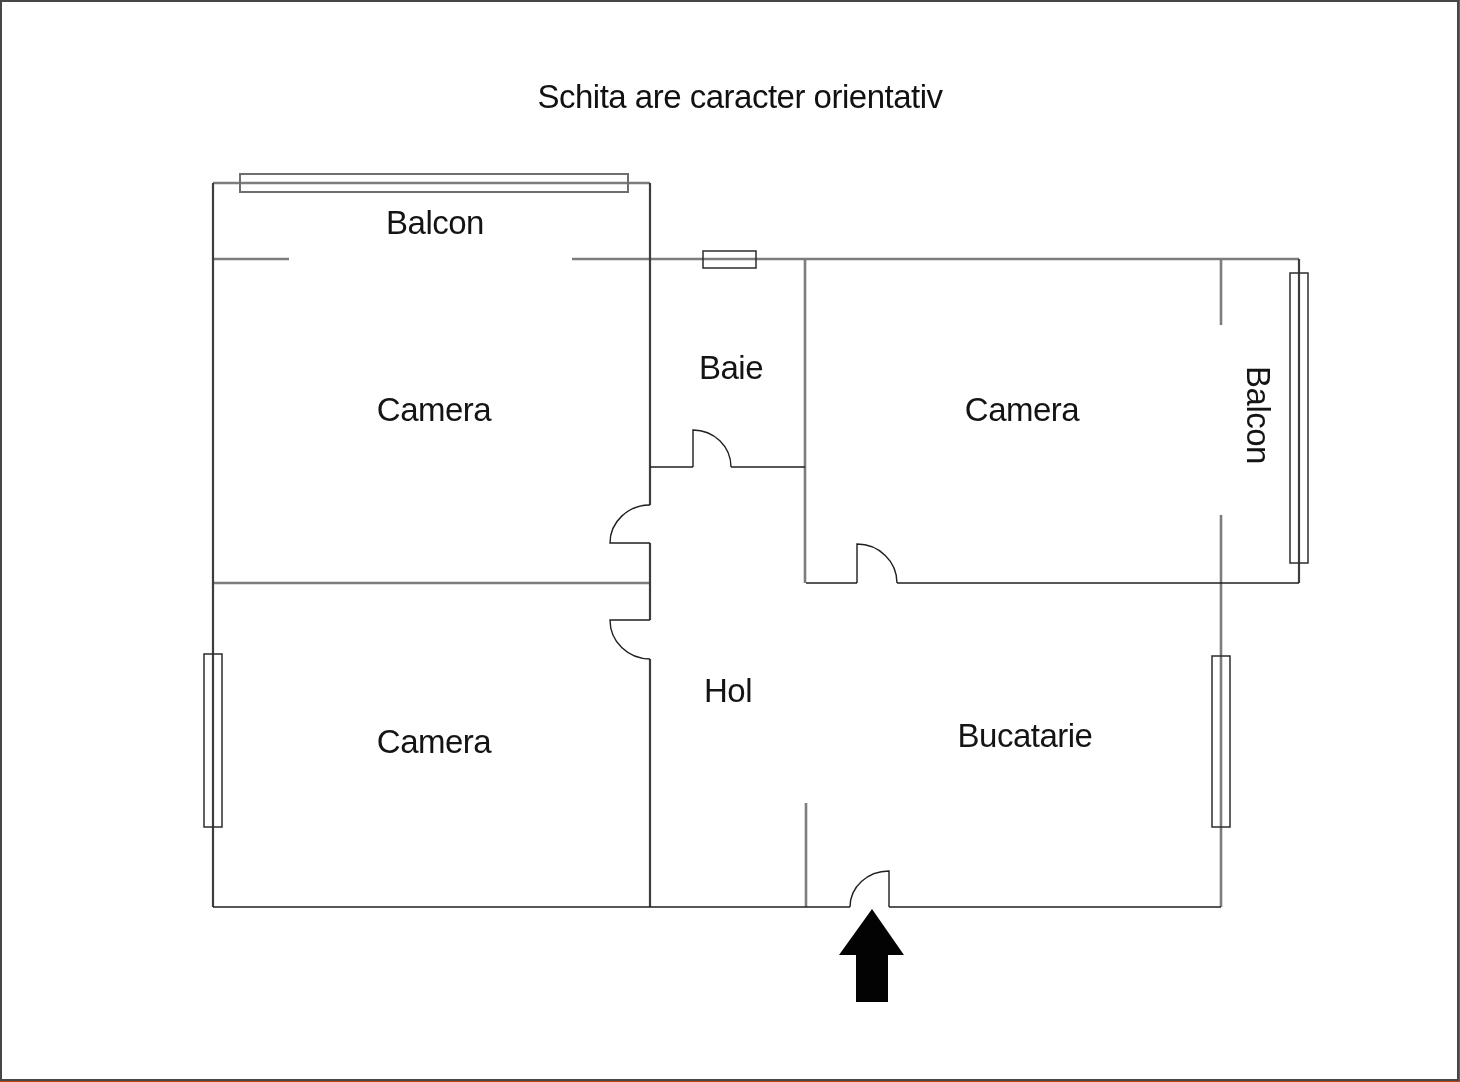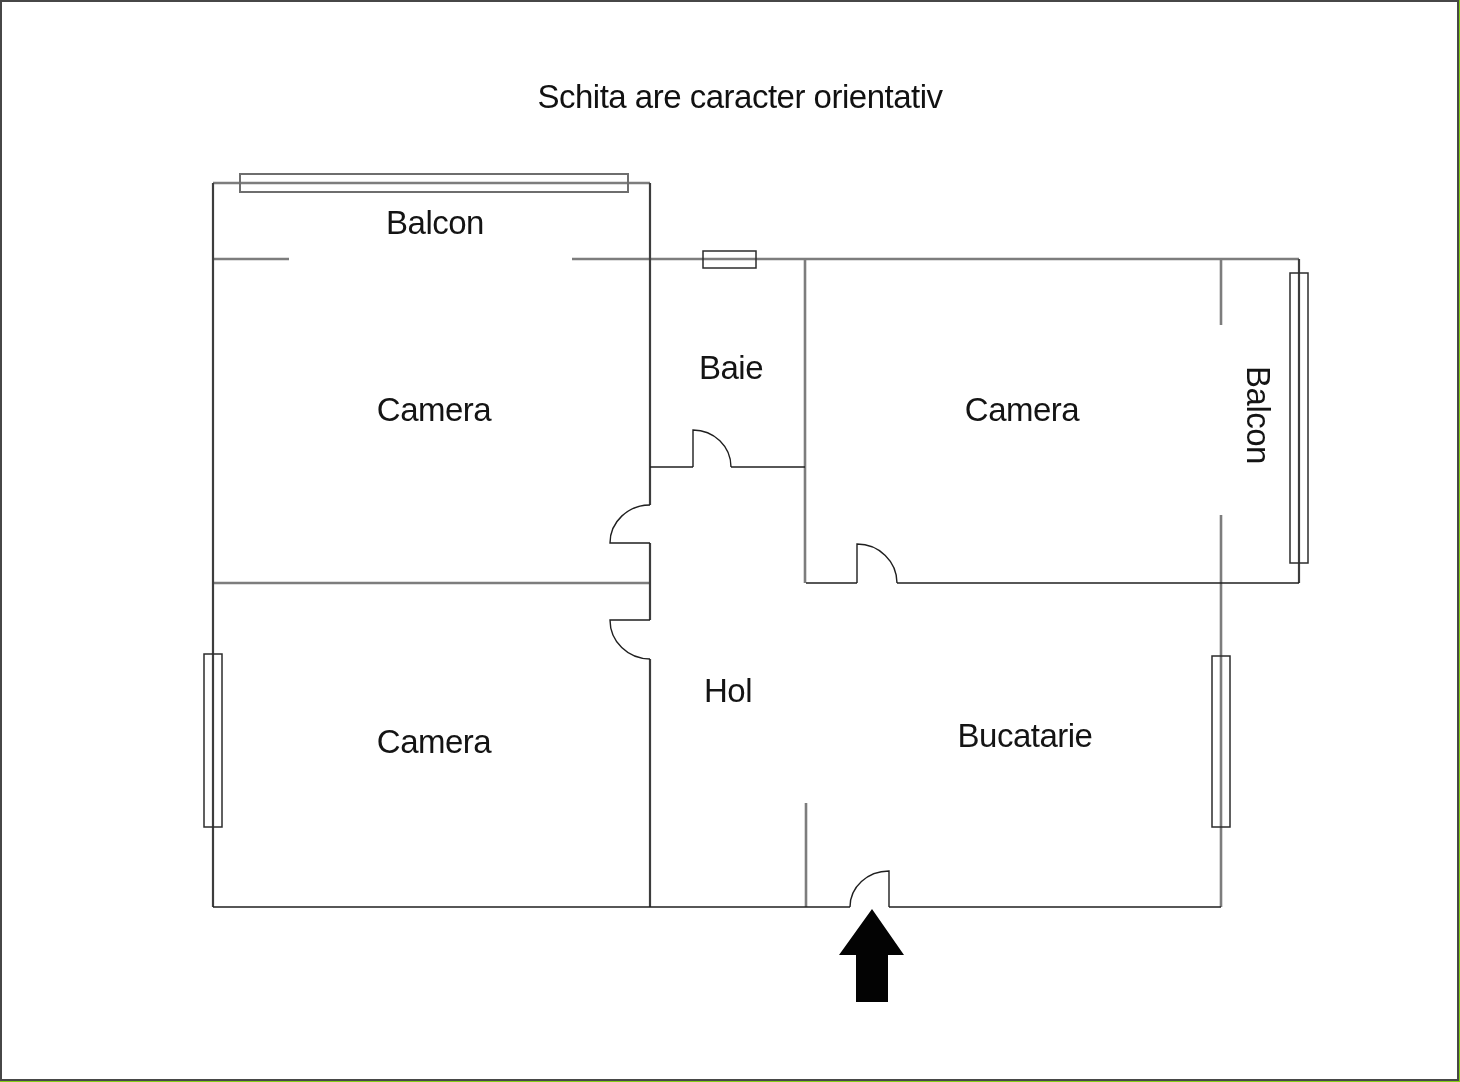--- a/index.html
+++ b/index.html
@@ -7,21 +7,21 @@
     padding: 0;
     background: #ffffff;
     width: 1460px;
     height: 1082px;
     overflow: hidden;
   }
   .plan-wrap {
     position: relative;
     width: 1460px;
     height: 1082px;
-    background: #84cc16;
+    background: #c2410c;
     font-family: "Liberation Sans", "DejaVu Sans", sans-serif;
   }
   svg { display: block; }
   .title-text {
     font-family: "Liberation Sans", "DejaVu Sans", sans-serif;
     font-size: 33px;
     fill: #111111;
     letter-spacing: -0.5px;
   }
   .room-label {

